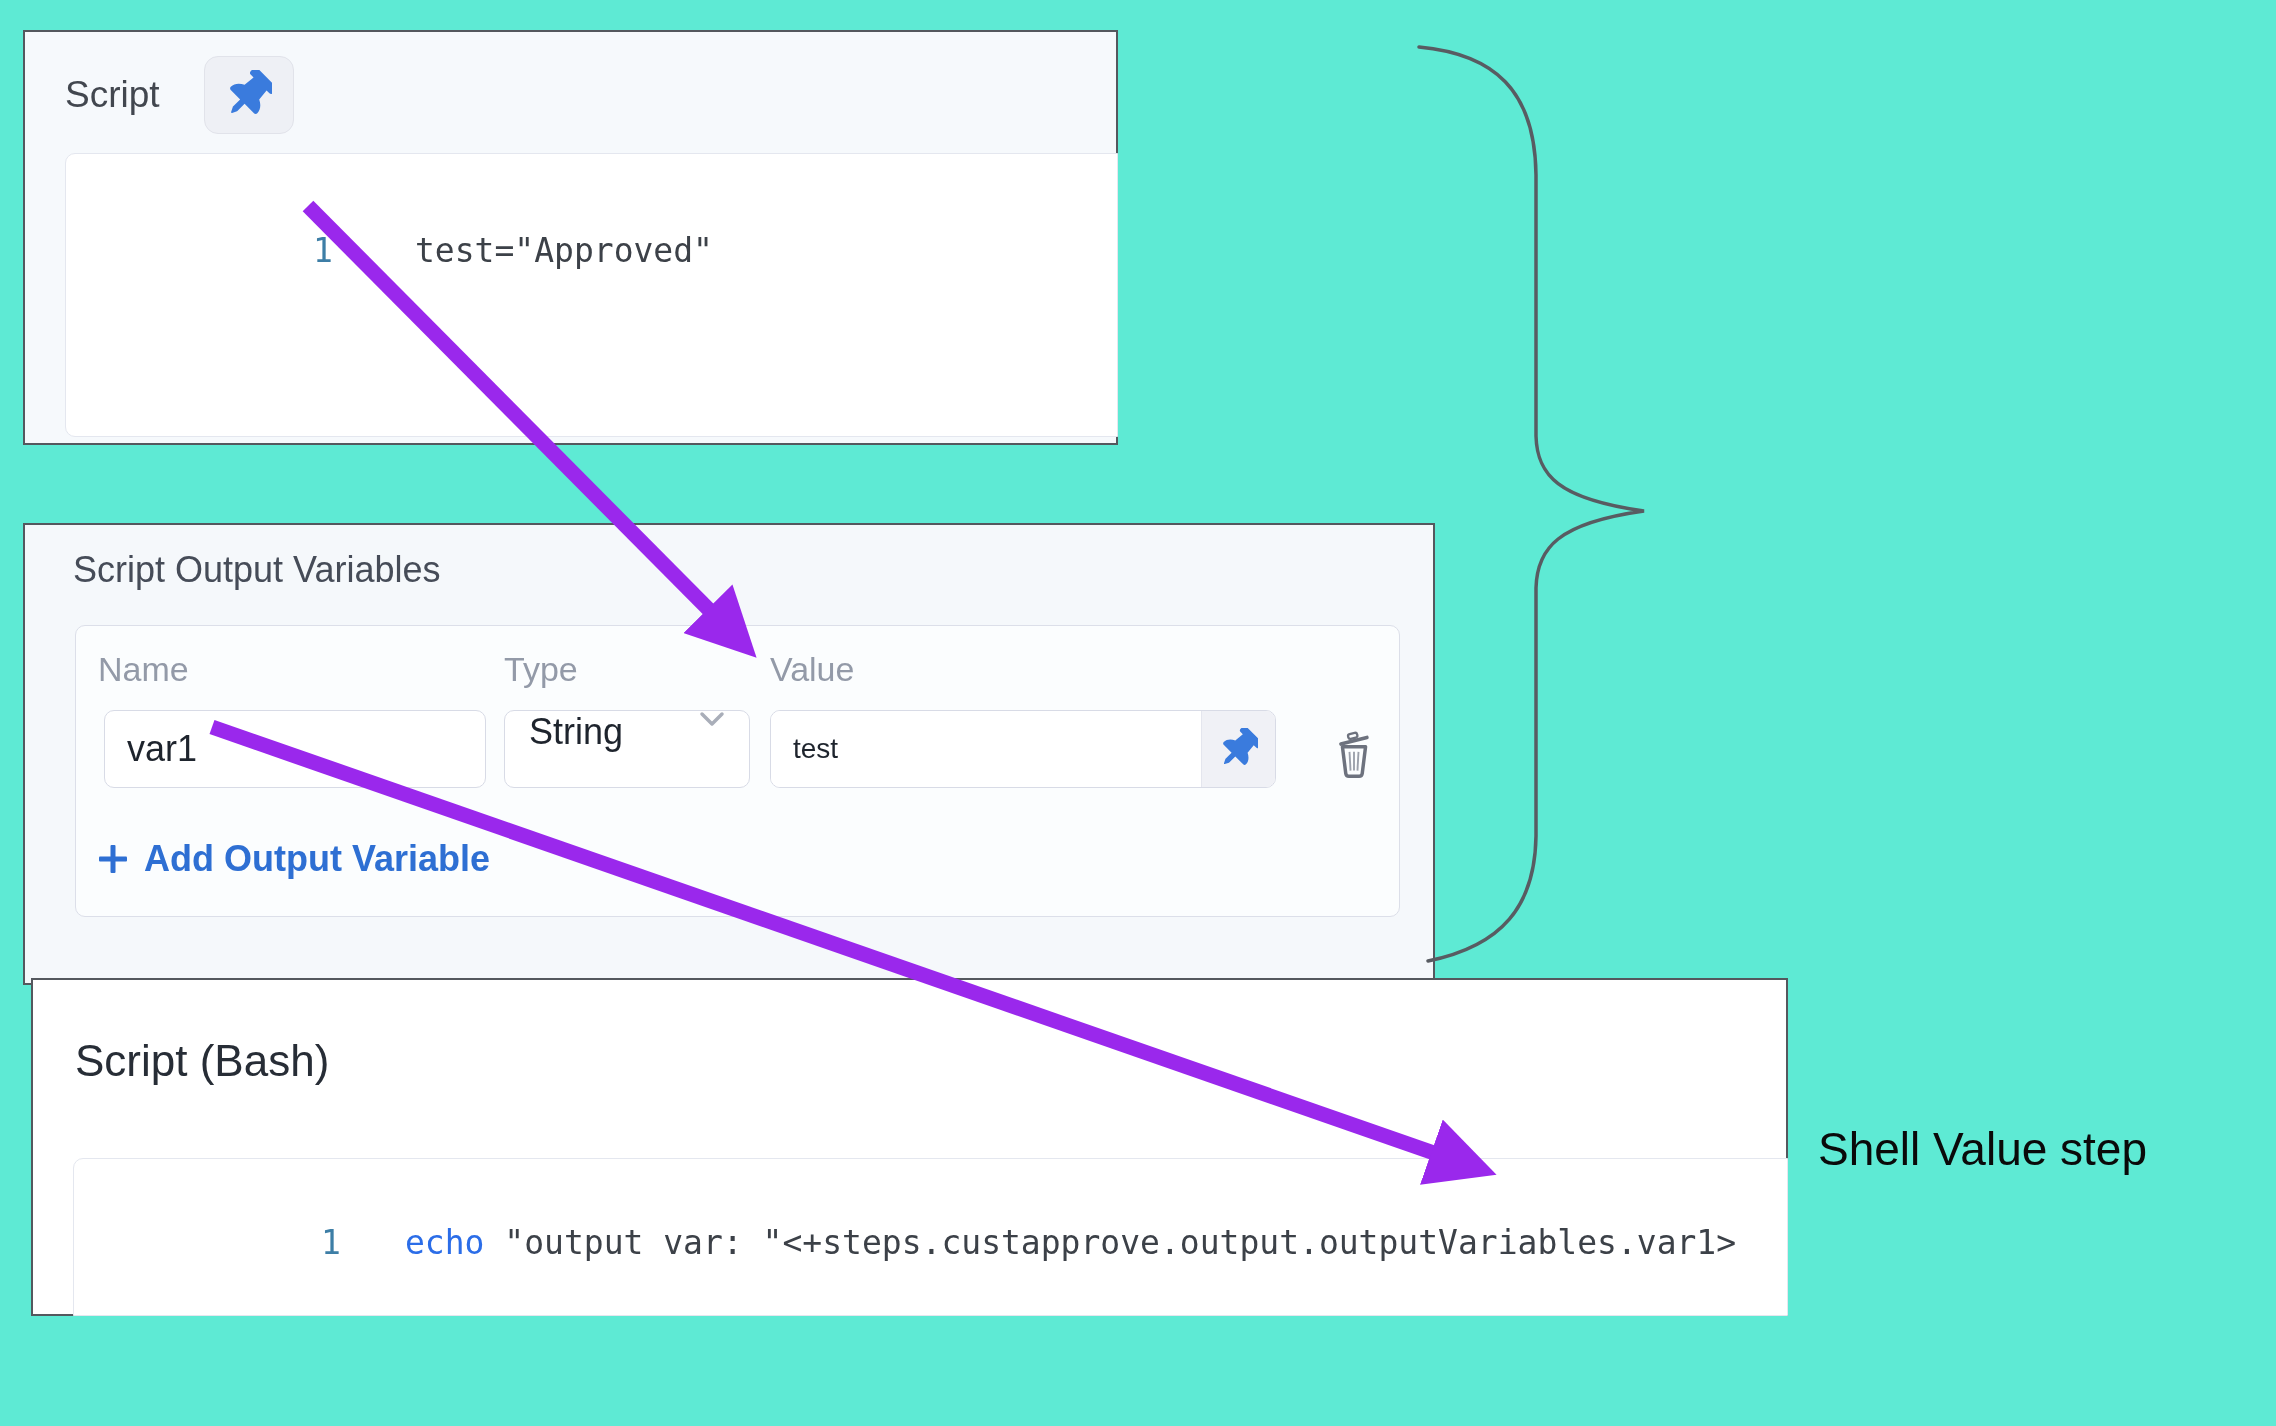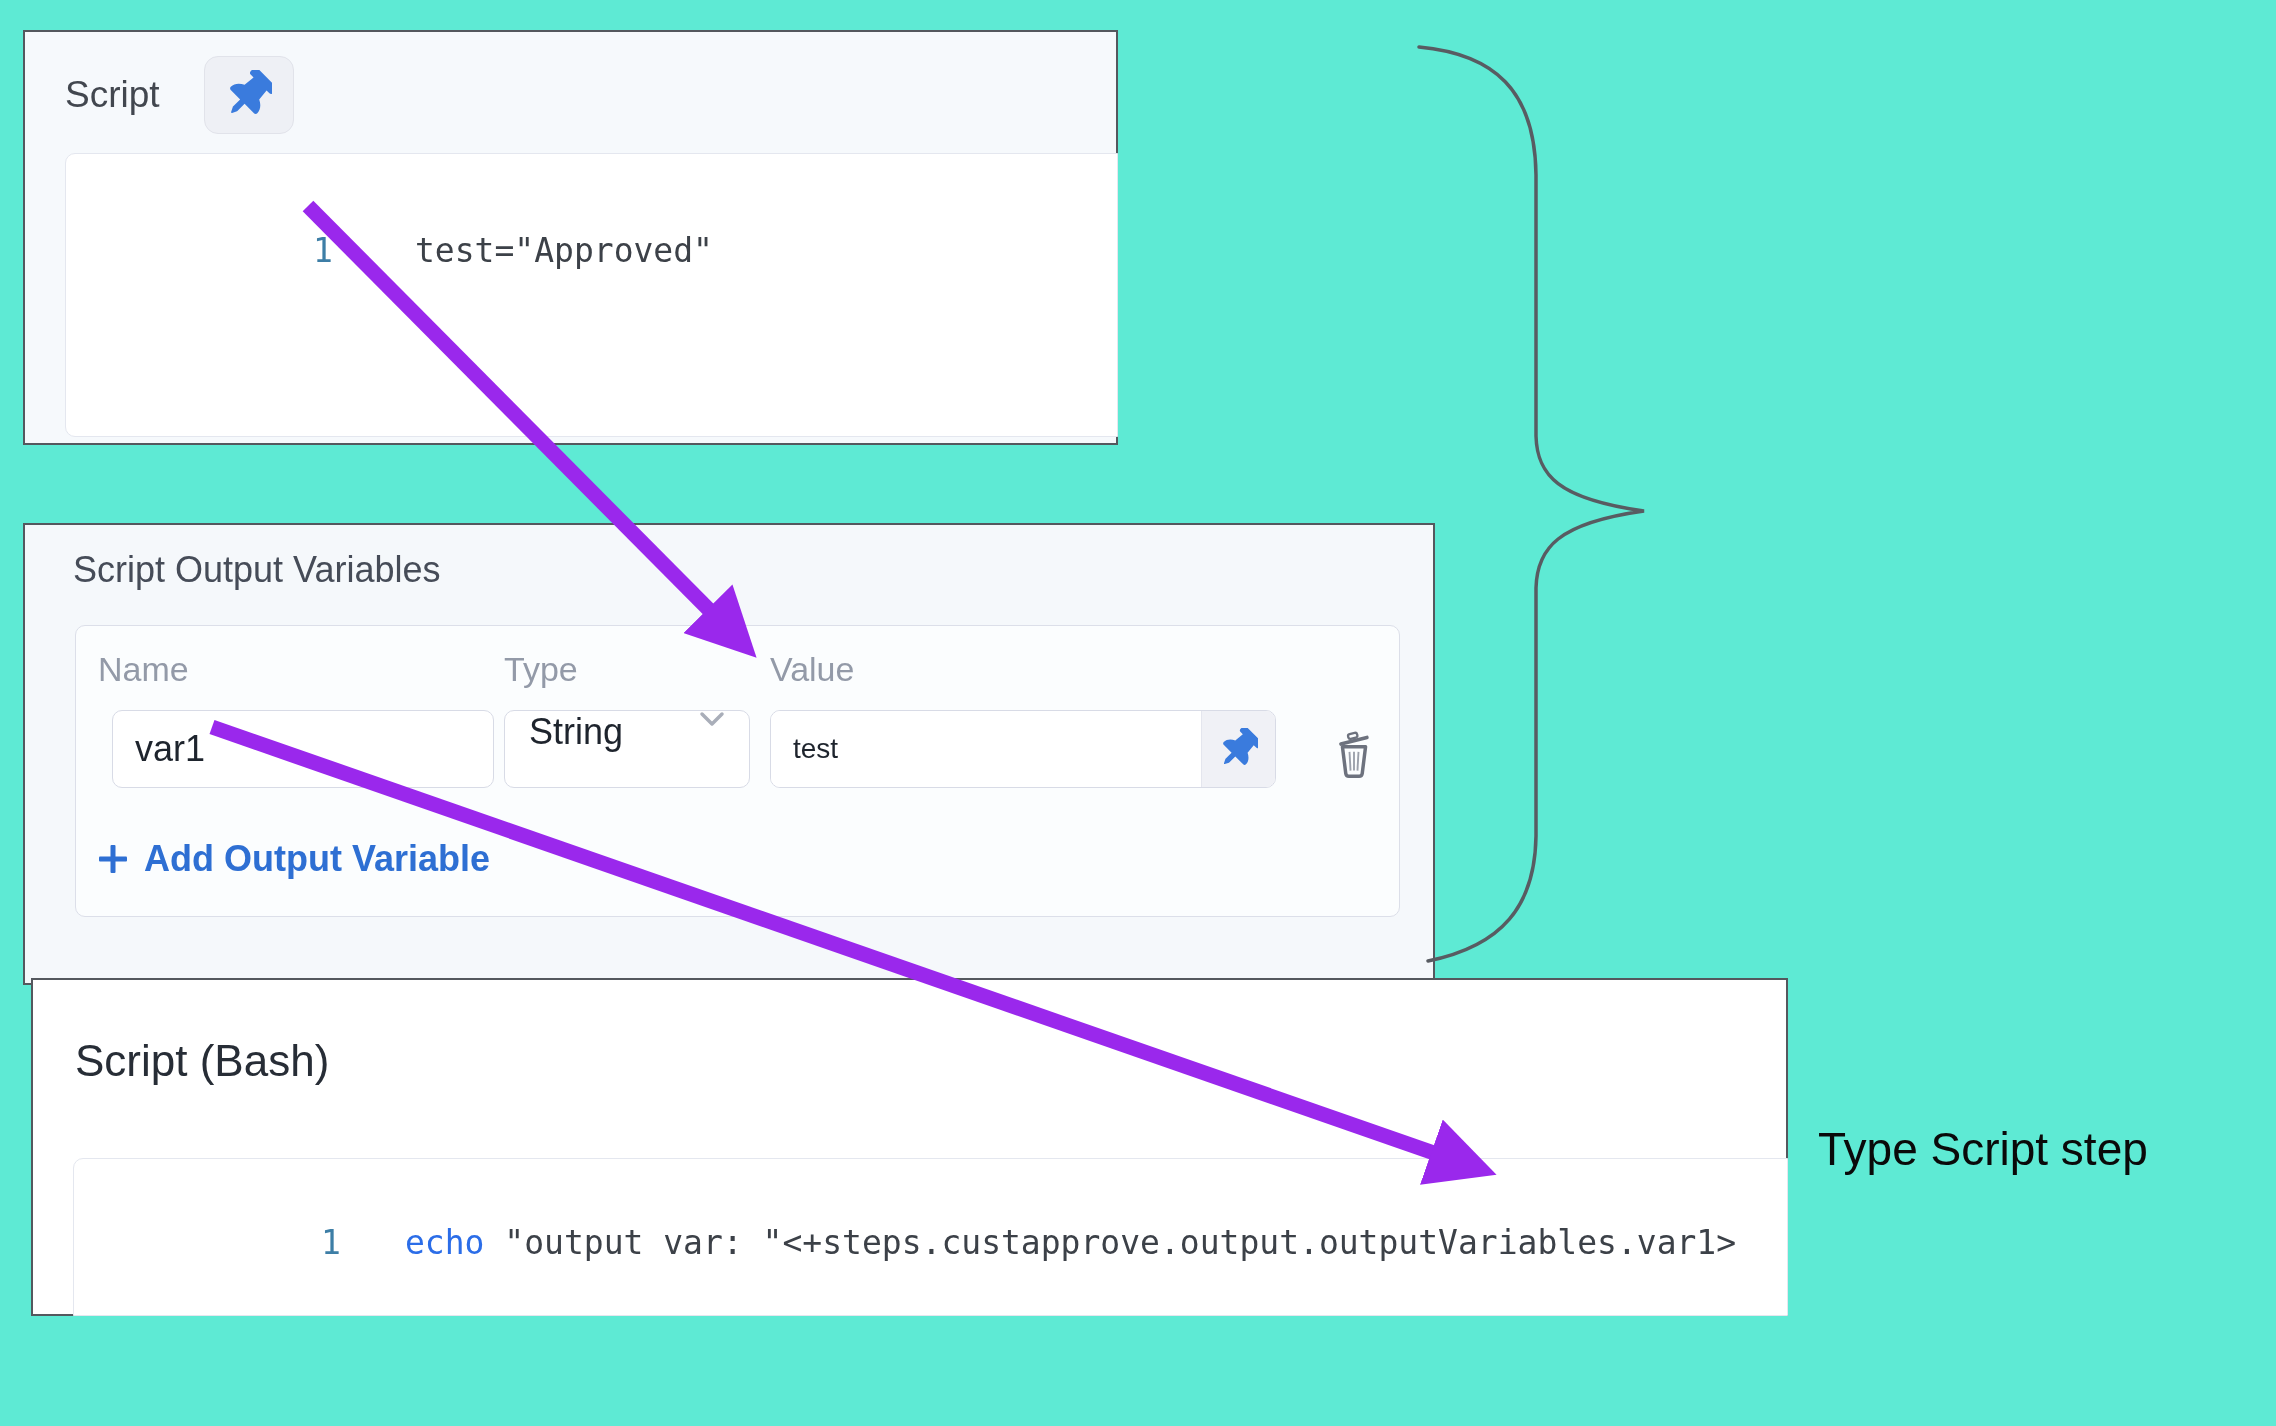--- a/index.html
+++ b/index.html
@@ -24,21 +24,21 @@
 
   
   .panel-vars { left:23px; top:488px; width:1412px; height:462px; background:#f5f8fb;margin-top:35px; }
   .p2-title { position:absolute; left:48px; top:24px; font-size:36px; color:#464c58; }
   .vars-card { position:absolute; left:50px; top:100px; width:1325px; height:292px; background:#fbfdfe;
                border:1.5px solid #dcdfe9; border-radius:10px; }
   .col-label { position:absolute; top:24px; font-size:34px; color:#939aa8; }
   .lbl-name { left:22px;text-align:right; } .lbl-type { left:428px; } .lbl-value { left:694px; }
   .txt-input, .type-select, .value-group { position:absolute; top:84px; height:78px; background:#ffffff;
                border:1.5px solid #d8dbe6; border-radius:10px; font-size:36px; color:#1e242d; }
-  .txt-input { left:36px; width:382px; padding:0 22px; font-family:"Liberation Sans", sans-serif; outline:none; }
+  .txt-input { left:28px; width:382px; padding:0 22px; font-family:"Liberation Sans", sans-serif; outline:none; }
   .type-select { left:428px; width:246px; display:flex; align-items:flex-start; justify-content:space-between;
                padding:0 24px; cursor:pointer; }
   .value-group { left:694px; width:506px; display:flex; overflow:hidden; padding:0; }
   .value-input { flex:1 1 auto; min-width:0; border:none; outline:none; font-size:28px; color:#1e242d;
                padding:0 22px; font-family:"Liberation Sans", sans-serif; background:#ffffff; }
   .value-pin { width:74px; flex:0 0 74px; background:#f0f1f6; border:none; border-left:1px solid #e4e6ee;
                display:flex; align-items:center; justify-content:center; cursor:pointer; }
   .trash-btn { position:absolute; left:1252px; top:102px; width:52px; height:52px; background:none; border:none;
                display:flex; align-items:center; justify-content:center; cursor:pointer; }
   .add-link { position:absolute; left:20px; top:212px; display:flex; align-items:center; gap:14px;
@@ -147,15 +147,15 @@
       <marker id="ah" viewBox="0 0 10 10" refX="7" refY="5" markerWidth="4.6" markerHeight="4.6" orient="auto-start-reverse">
         <path d="M0 0 L10 5 L0 10 z" fill="#9a28ec"></path>
       </marker>
     </defs>
     <path d="M 1419 47 C 1494 54 1535 90 1536 175 L 1536 436 C 1537 475 1558 499 1644 511
              C 1558 523 1537 548 1536 588 L 1536 836 C 1535 906 1502 946 1428 961" fill="none" stroke="#585c62" stroke-width="3.5" stroke-linecap="round"></path>
     <line x1="308" y1="206" x2="742" y2="643" stroke="#9a28ec" stroke-width="15" marker-end="url(#ah)"></line>
     <line x1="212" y1="727" x2="1477" y2="1168" stroke="#9a28ec" stroke-width="15" marker-end="url(#ah)"></line>
   </svg>
 
-  <div class="side-label label-shell">Type Script step</div>
+  <div class="side-label label-shell">Shell Value step</div>
 
 </div>
 
 </body></html>

